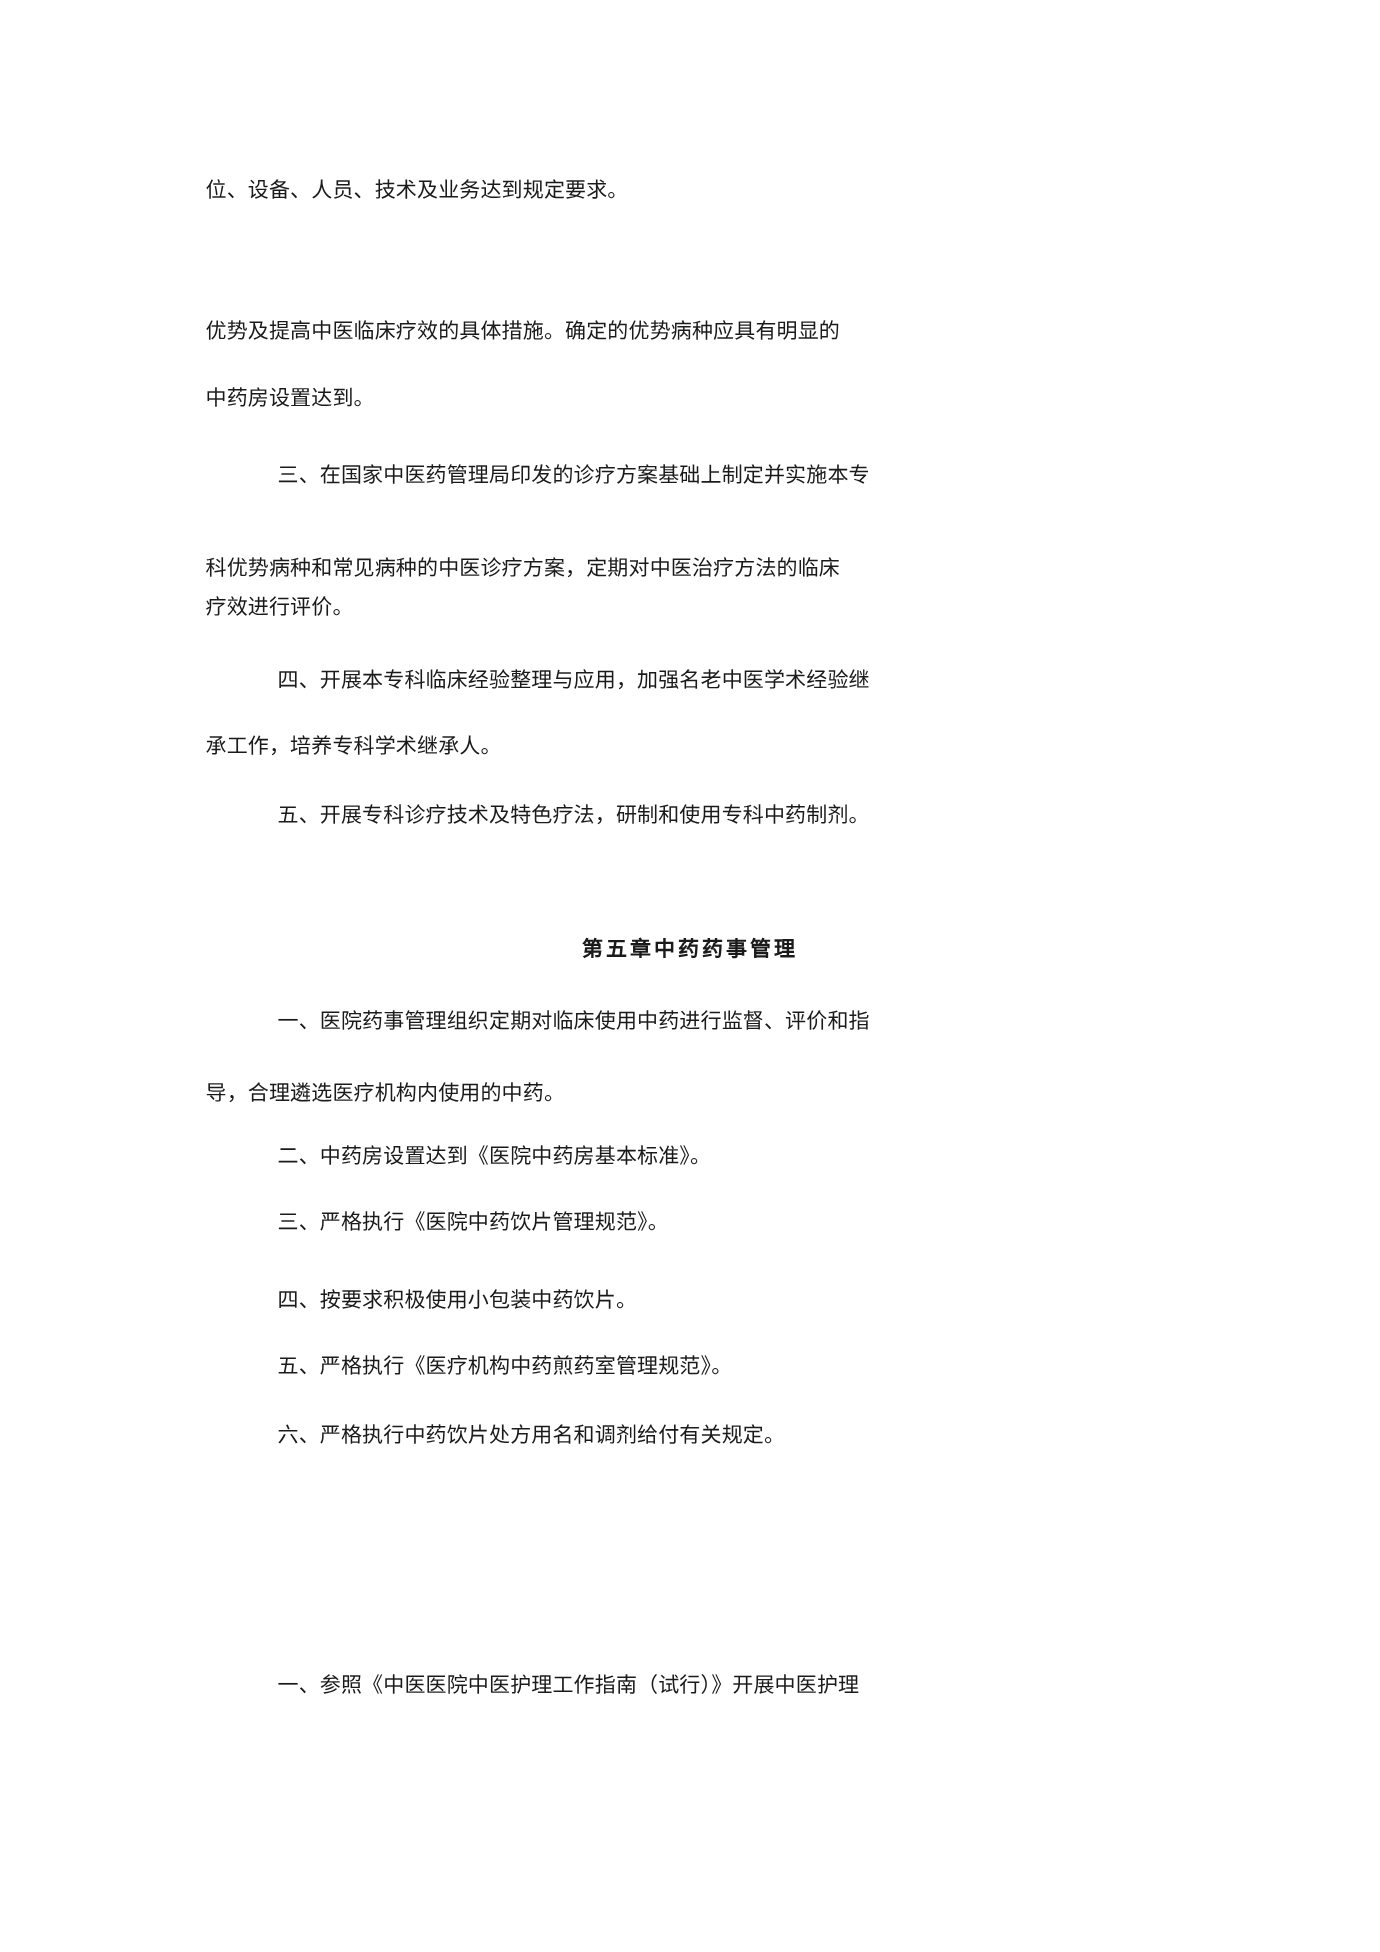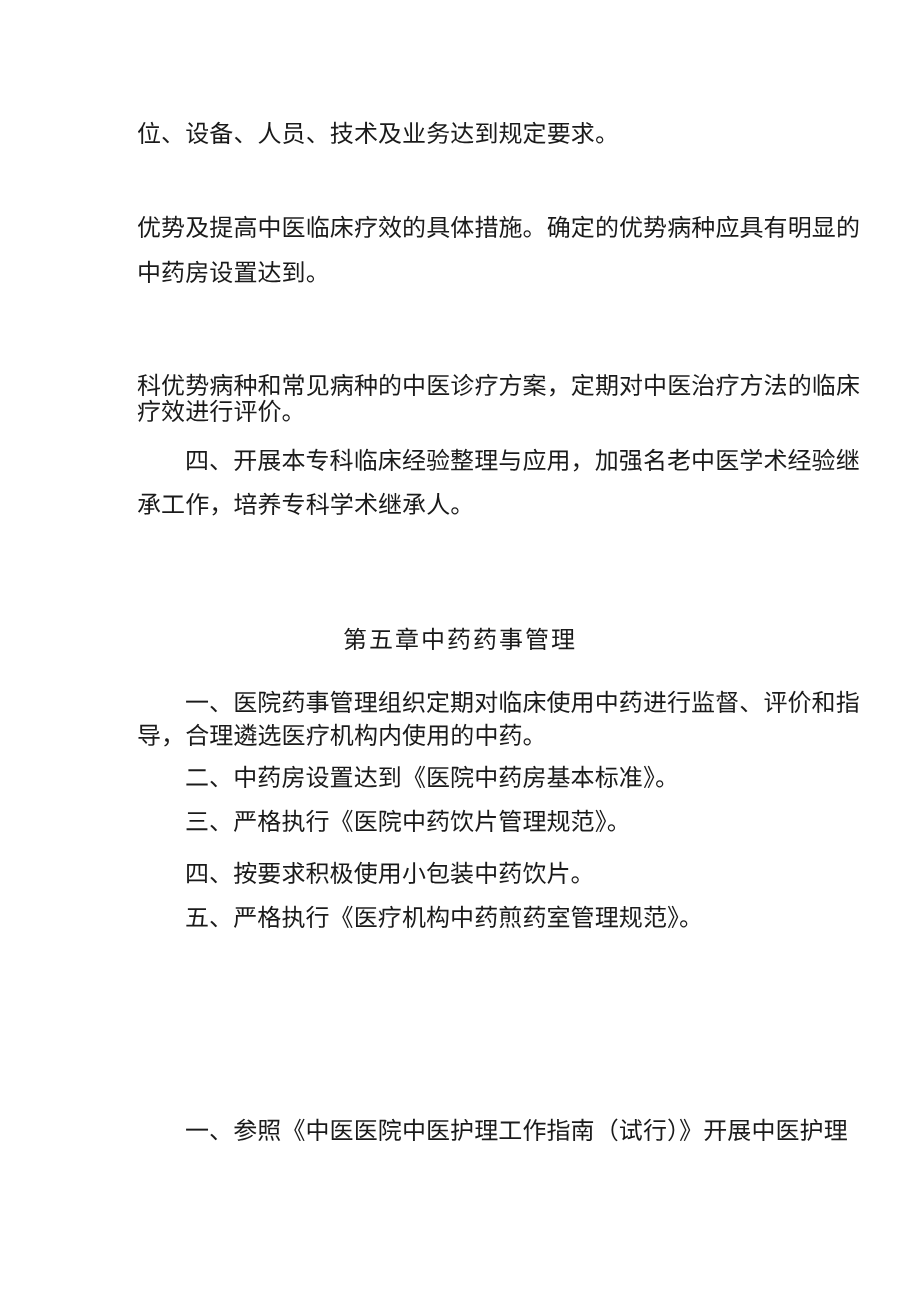--- a/index.html
+++ b/index.html
@@ -12,49 +12,52 @@
     width: 920px;
     height: 1301px;
     background: #ffffff;
     overflow: hidden;
     font-family: "Liberation Serif", "DejaVu Serif", serif;
     color: #1a1a1a;
   }
   .line {
     position: absolute;
     left: 137px;
-    font-size: 24px;
+    font-size: 14px;
     line-height: 1.2;
     white-space: nowrap;
     letter-spacing: 0.1px;
     font-weight: 400;
   }
   .line.indent {
     left: 185px;
   }
   .line.heading {
     left: 0;
     width: 920px;
     text-align: center;
-    font-weight: 400;
+    font-weight: 700;
     letter-spacing: 2px;
   }
 </style>
 </head>
 <body>
 
 <div class="page">
   <div class="line" style="top:120px">位、设备、人员、技术及业务达到规定要求。</div>
   <div class="line" style="top:214px">优势及提高中医临床疗效的具体措施。确定的优势病种应具有明显的</div>
   <div class="line" style="top:259px">中药房设置达到。</div>
+  <div class="line indent" style="top:310px">三、在国家中医药管理局印发的诊疗方案基础上制定并实施本专</div>
   <div class="line" style="top:372px">科优势病种和常见病种的中医诊疗方案，定期对中医治疗方法的临床</div>
   <div class="line" style="top:398px">疗效进行评价。</div>
   <div class="line indent" style="top:447px">四、开展本专科临床经验整理与应用，加强名老中医学术经验继</div>
   <div class="line" style="top:491px">承工作，培养专科学术继承人。</div>
+  <div class="line indent" style="top:537px">五、开展专科诊疗技术及特色疗法，研制和使用专科中药制剂。</div>
   <div class="line heading" style="top:626px">第五章中药药事管理</div>
-  <div class="line indent" style="top:689px">一、医院药事管理组织定期对临床使用中药进行监督、评价和指</div>
+  <div class="line indent" style="top:674px">一、医院药事管理组织定期对临床使用中药进行监督、评价和指</div>
   <div class="line" style="top:722px">导，合理遴选医疗机构内使用的中药。</div>
   <div class="line indent" style="top:764px">二、中药房设置达到《医院中药房基本标准》。</div>
   <div class="line indent" style="top:808px">三、严格执行《医院中药饮片管理规范》。</div>
   <div class="line indent" style="top:860px">四、按要求积极使用小包装中药饮片。</div>
   <div class="line indent" style="top:904px">五、严格执行《医疗机构中药煎药室管理规范》。</div>
+  <div class="line indent" style="top:950px">六、严格执行中药饮片处方用名和调剂给付有关规定。</div>
   <div class="line indent" style="top:1117px">一、参照《中医医院中医护理工作指南（试行）》开展中医护理</div>
 </div>
 
 </body></html>

